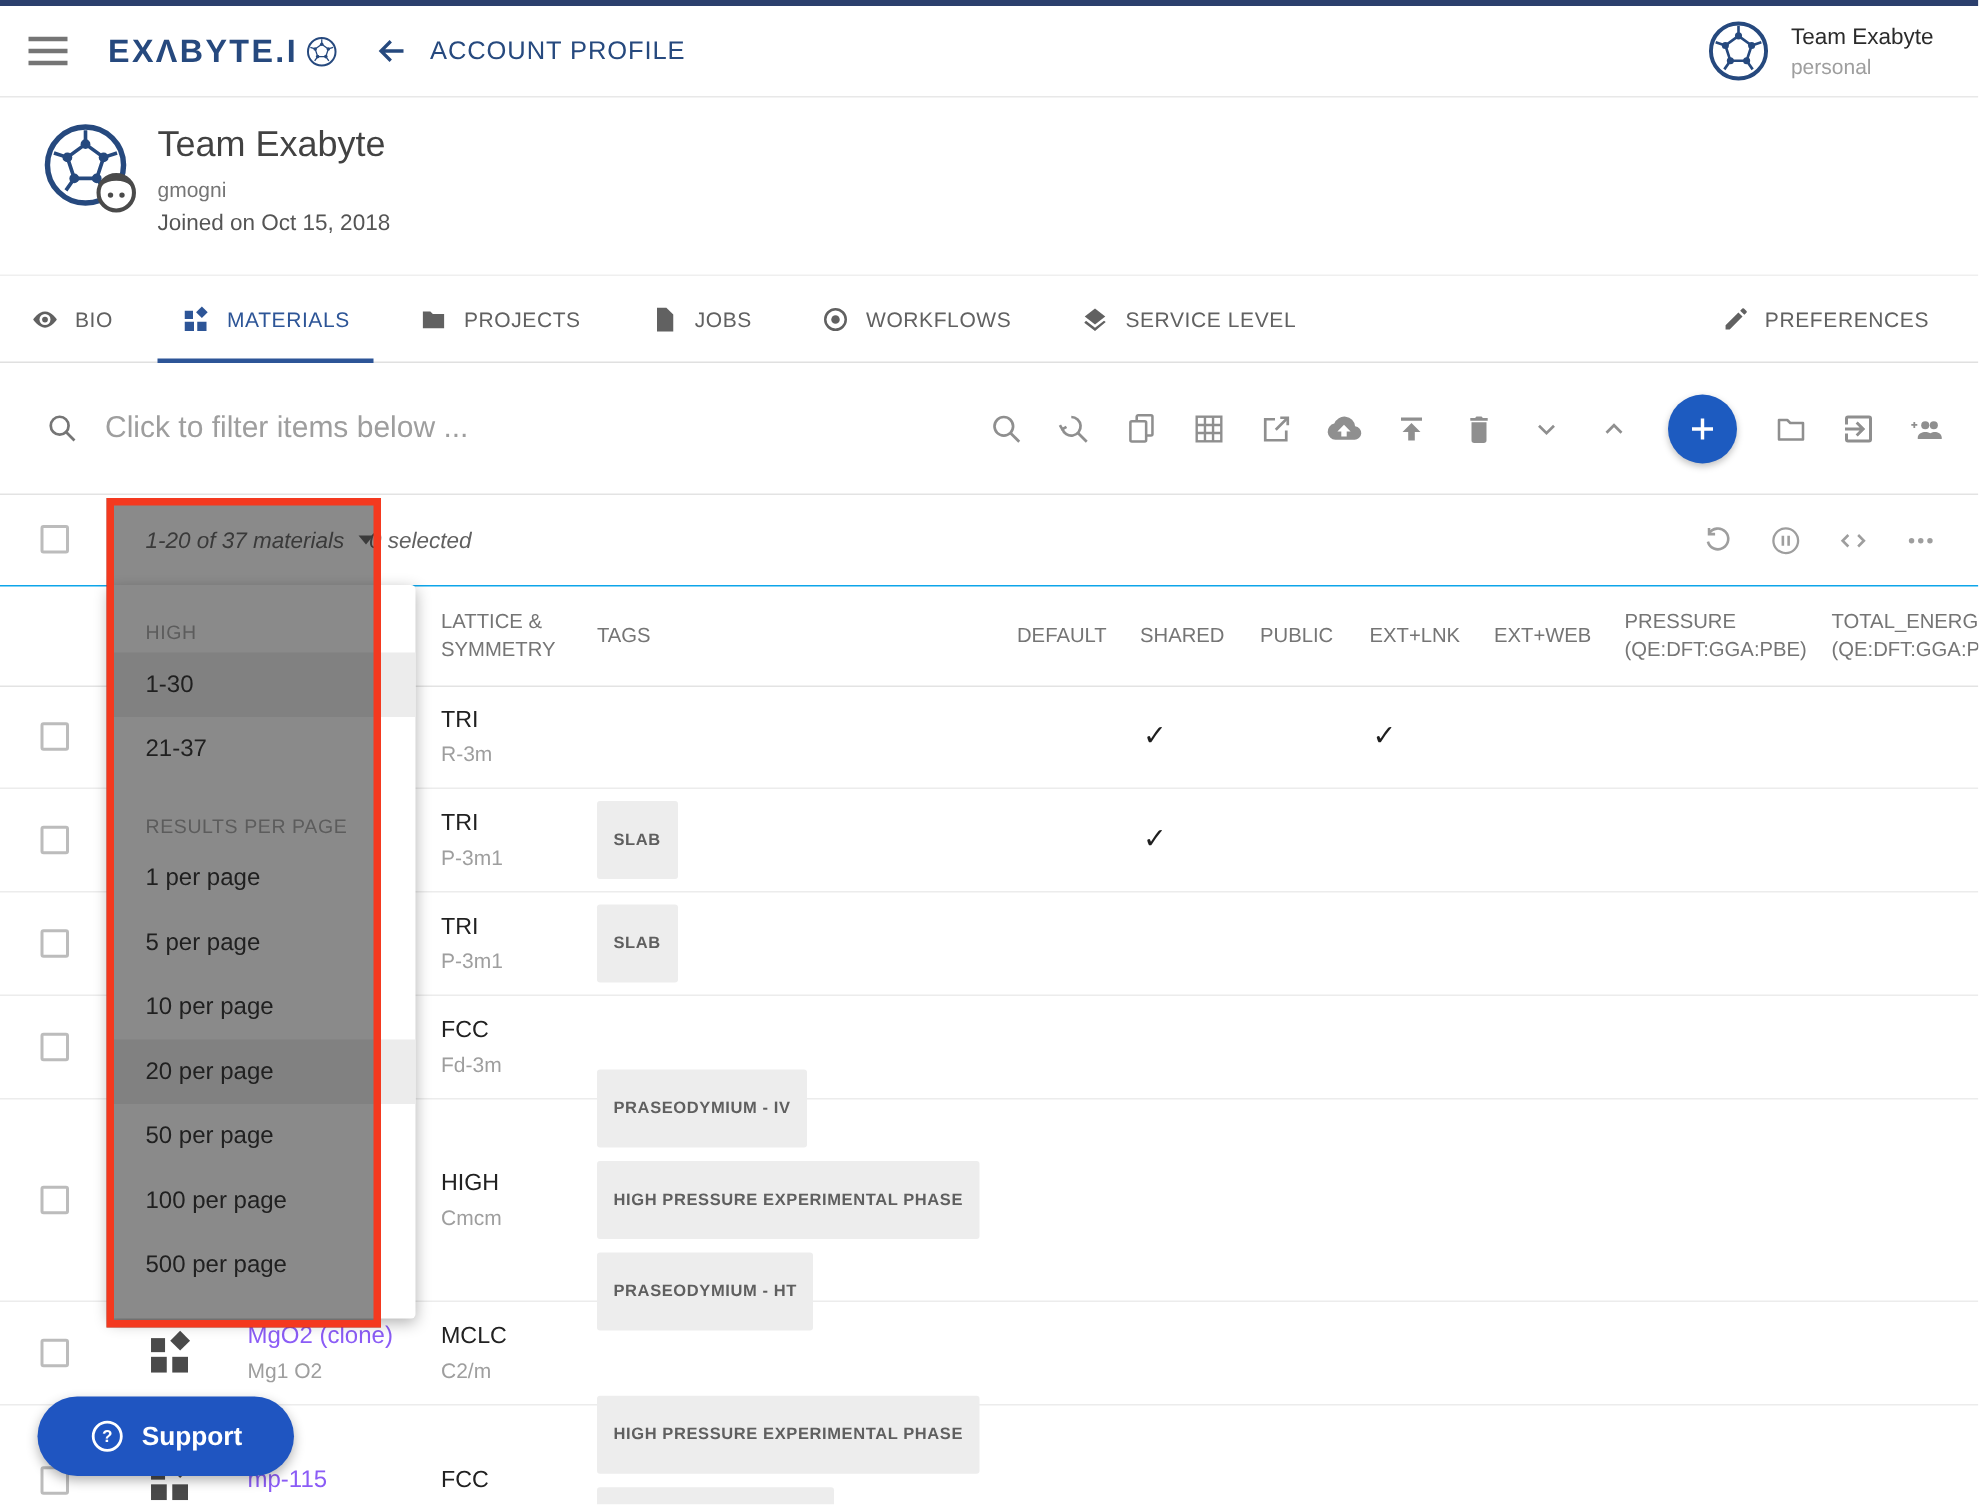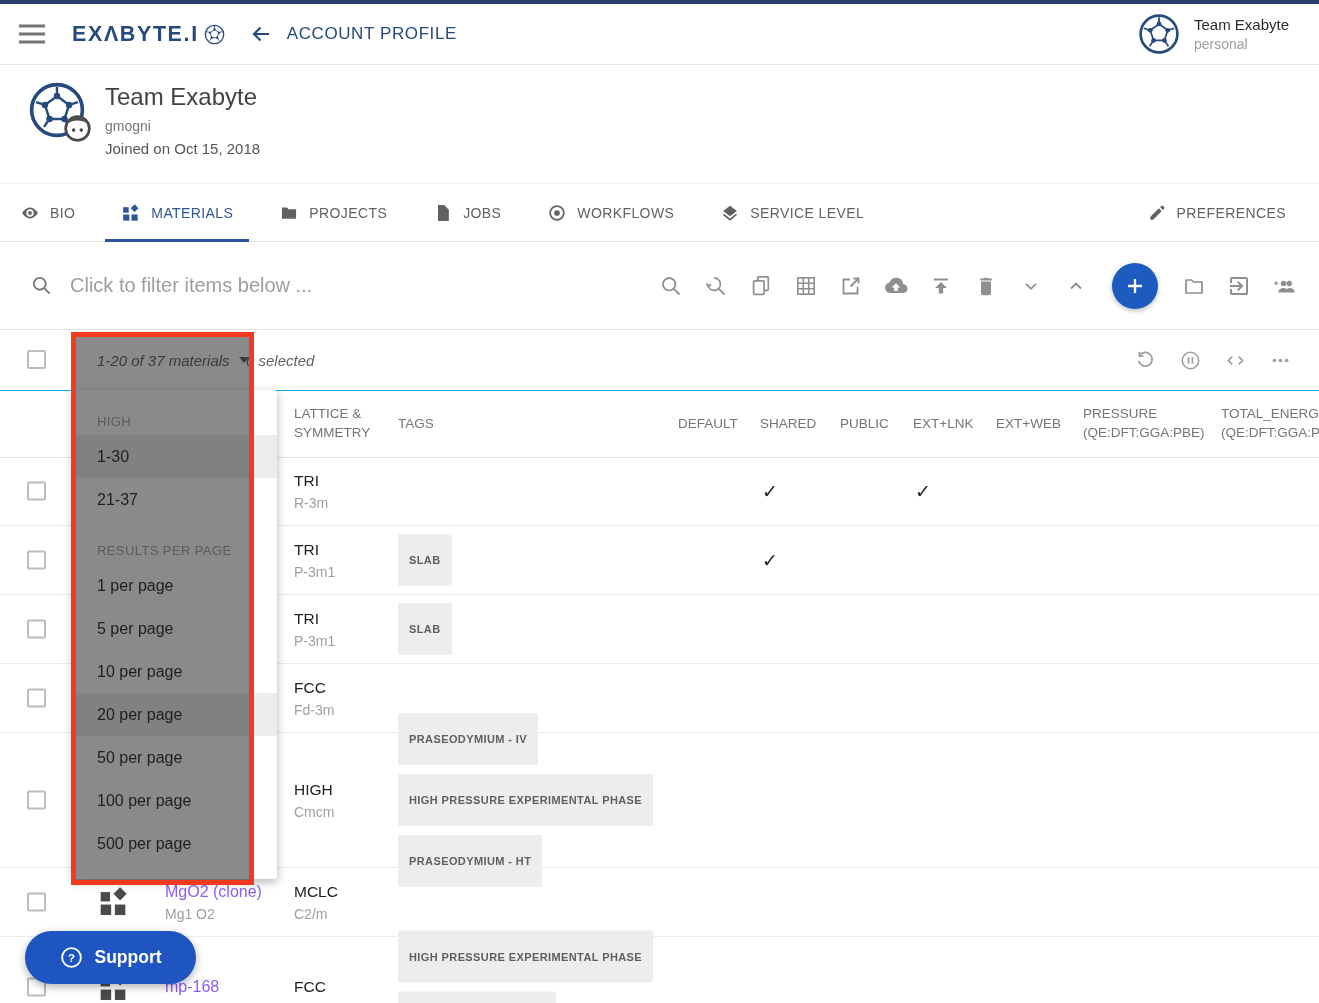--- a/index.html
+++ b/index.html
@@ -411,21 +411,21 @@
         </div>
       </div>
       <div class="trow" style="height: 100px;">
         <span class="cb"></span>
         <span class="cell-icon">
           <svg class="gfill" viewBox="0 0 24 24">
             <use href="#matglyph"></use>
           </svg>
         </span>
         <div class="cell-name">
-          <div class="nm">mp-168</div>
+          <div class="nm">mp-115</div>
         </div>
         <div class="cell-lat">
           <div class="lat">FCC</div>
         </div>
         <div class="cell-tags">
           <span class="chip">HIGH PRESSURE EXPERIMENTAL PHASE</span>
           <span class="chip">BERYLLIUM TELLURIDE</span>
         </div>
       </div>
     </div>

